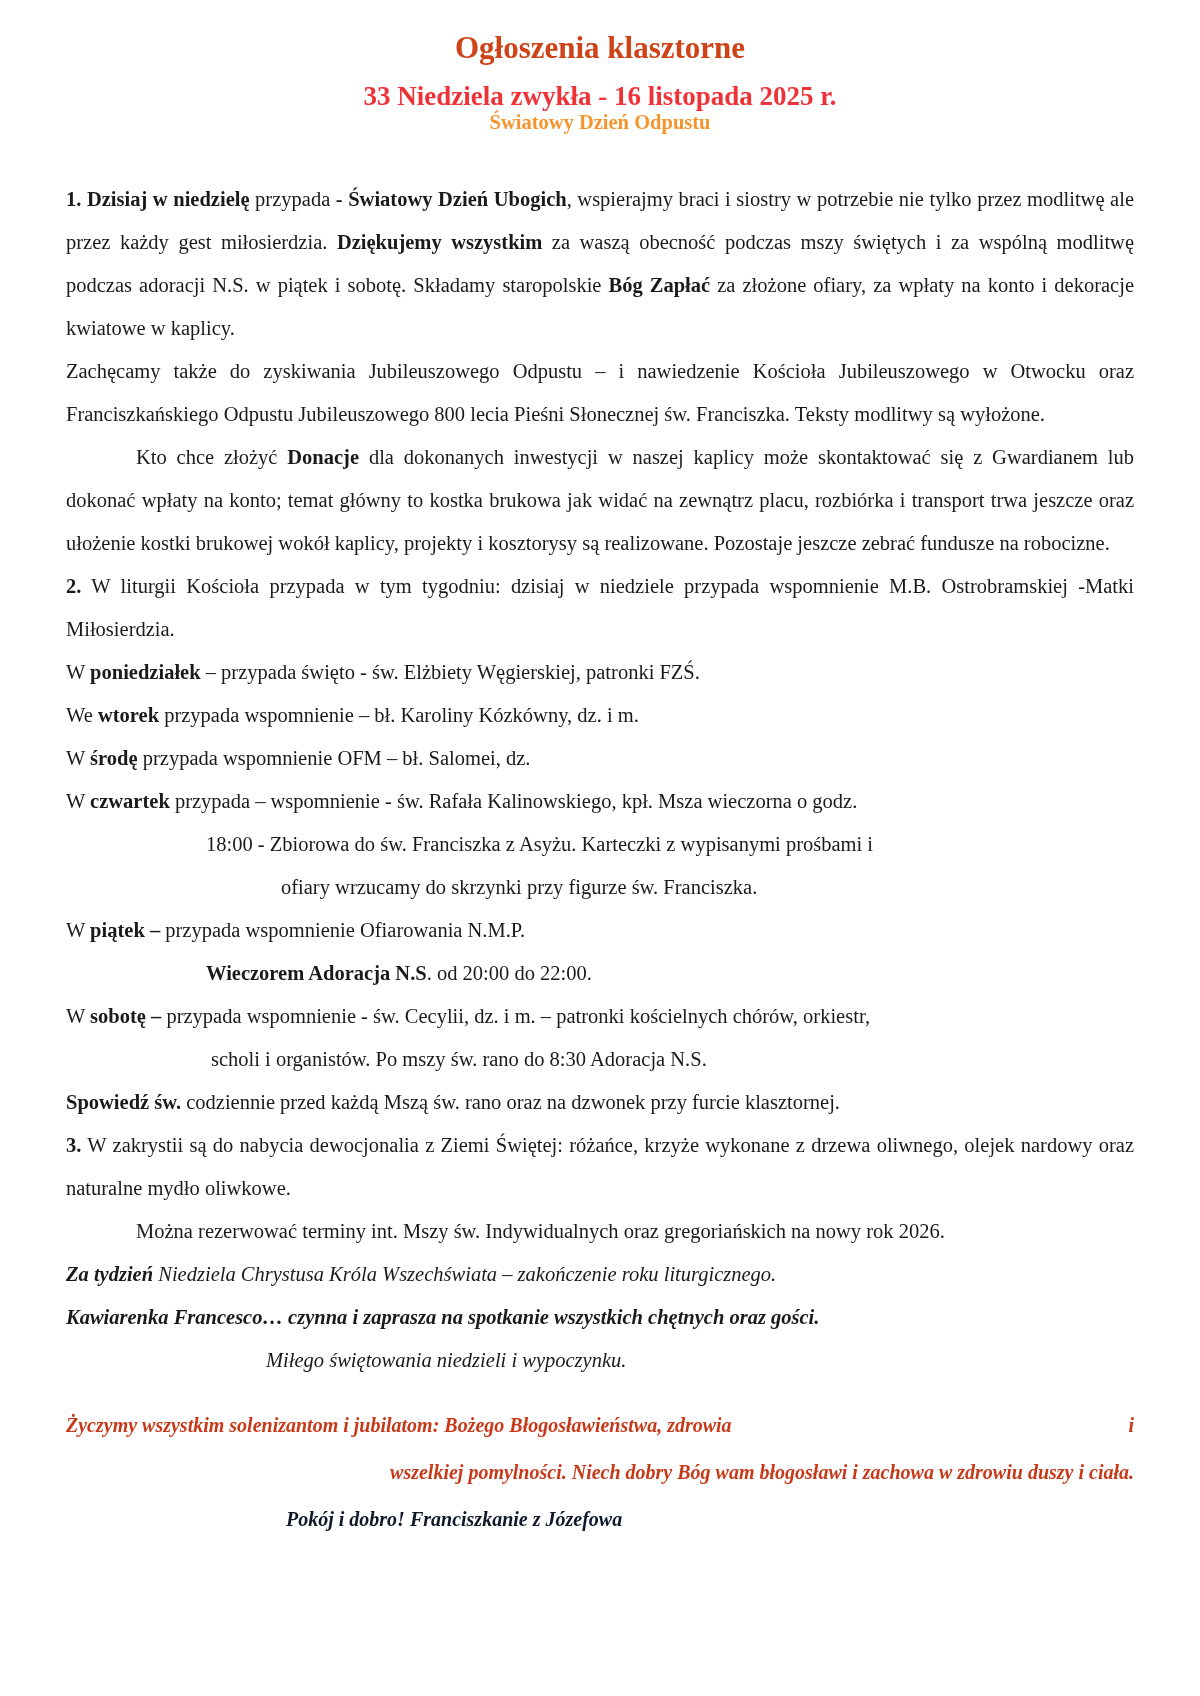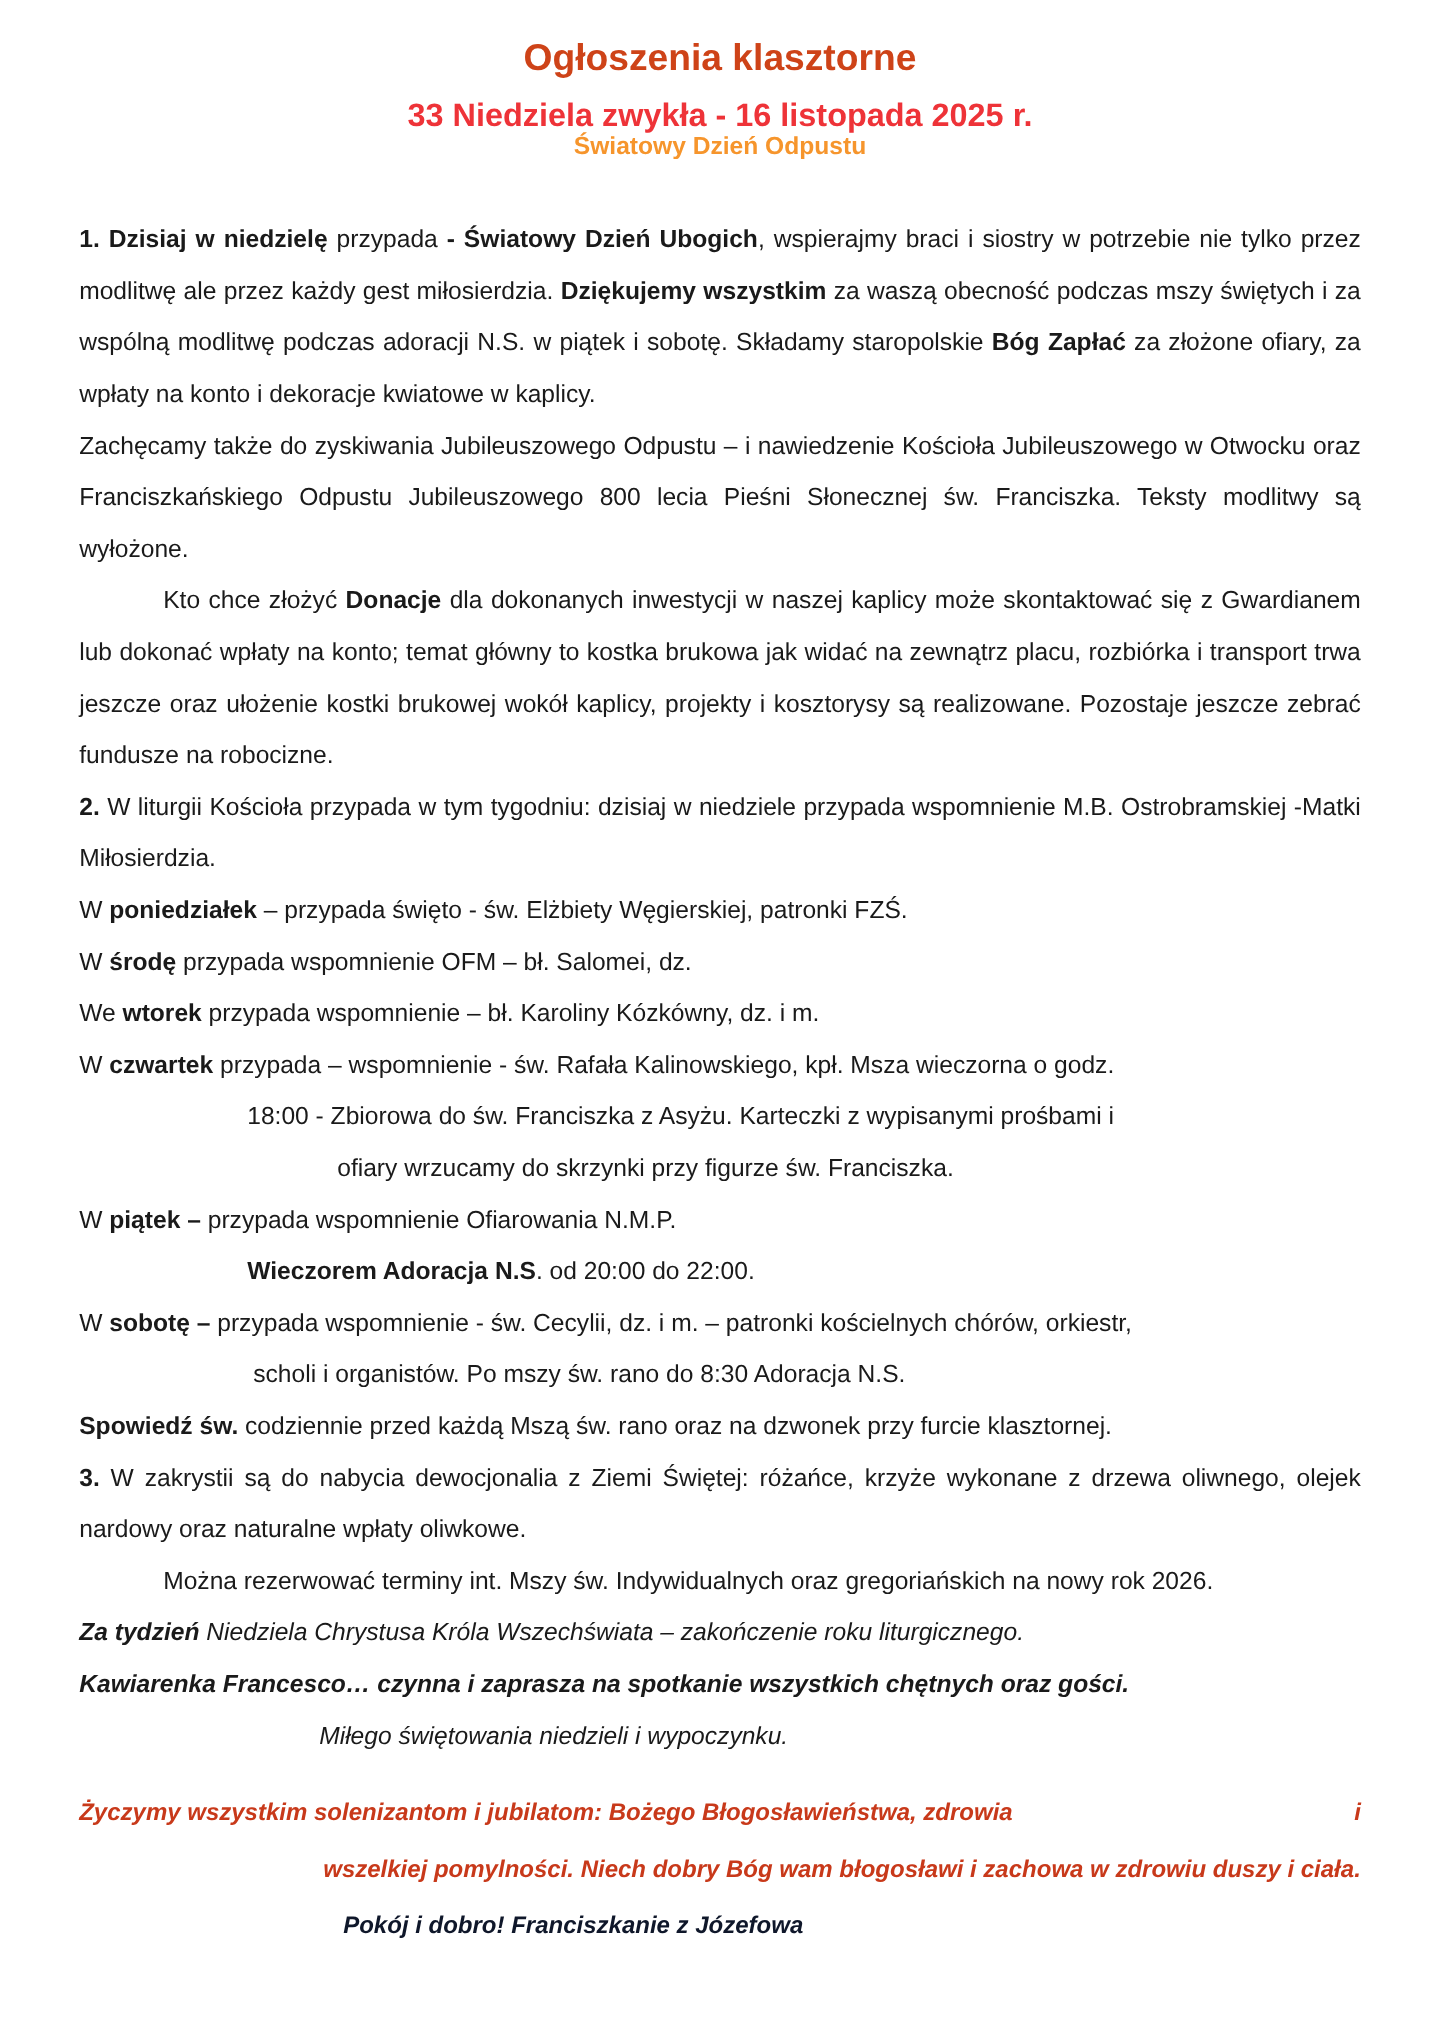--- a/index.html
+++ b/index.html
@@ -2,21 +2,21 @@
 <html lang="pl"><head>
 <meta charset="utf-8">
 <style>
   html,body{margin:0;padding:0;background:#ffffff;}
   .page{
     position:relative;
     width:1200px;
     height:1696px;
     background:#ffffff;
     overflow:hidden;
-    font-family:Liberation Sans, sans-serif;
+    font-family:Liberation Serif, serif;
   }
   .header{text-align:center;padding-top:29px;}
   .doc-title{
     font-size:31px;
     font-weight:bold;
     line-height:37px;
     color:#ce4318;
   }
   .doc-subtitle{
     margin-top:17px;
@@ -67,31 +67,31 @@
     <div class="doc-subtitle">33 Niedziela zwykła - 16 listopada 2025 r.</div>
     <div class="doc-tagline">Światowy Dzień Odpustu</div>
   </div>
 
   <div class="content" id="doc-body">
       <p><span class="seg-b">1. Dzisiaj w niedzielę</span><span> przypada </span><span class="seg-b">- Światowy Dzień Ubogich</span><span>, wspierajmy braci i siostry w potrzebie nie tylko przez modlitwę ale przez każdy gest miłosierdzia. </span><span class="seg-b">Dziękujemy wszystkim</span><span> za waszą obecność podczas mszy świętych i za wspólną modlitwę podczas adoracji N.S. w piątek i sobotę. Składamy staropolskie </span><span class="seg-b">Bóg Zapłać</span><span> za złożone ofiary, za wpłaty na konto i dekoracje kwiatowe w kaplicy.</span></p>
       <p><span>Zachęcamy także do zyskiwania Jubileuszowego Odpustu – i nawiedzenie Kościoła Jubileuszowego w Otwocku oraz Franciszkańskiego Odpustu Jubileuszowego 800 lecia Pieśni Słonecznej św. Franciszka. Teksty modlitwy są wyłożone.</span></p>
       <p style="text-indent: 70px;"><span>Kto chce złożyć </span><span class="seg-b">Donacje</span><span> dla dokonanych inwestycji w naszej kaplicy może skontaktować się z Gwardianem lub dokonać wpłaty na konto; temat główny to kostka brukowa jak widać na zewnątrz placu, rozbiórka i transport trwa jeszcze oraz ułożenie kostki brukowej wokół kaplicy, projekty i kosztorysy są realizowane. Pozostaje jeszcze zebrać fundusze na robocizne.</span></p>
       <p><span class="seg-b">2.</span><span> W liturgii Kościoła przypada w tym tygodniu: dzisiaj w niedziele przypada wspomnienie M.B. Ostrobramskiej -Matki Miłosierdzia.</span></p>
       <p><span>W </span><span class="seg-b">poniedziałek</span><span> – przypada święto - św. Elżbiety Węgierskiej, patronki FZŚ.</span></p>
+      <p><span>We </span><span class="seg-b">wtorek</span><span> przypada wspomnienie – bł. Karoliny Kózkówny, dz. i m.</span></p>
       <p><span>W </span><span class="seg-b">środę</span><span> przypada wspomnienie OFM – bł. Salomei, dz.</span></p>
-      <p><span>We </span><span class="seg-b">wtorek</span><span> przypada wspomnienie – bł. Karoliny Kózkówny, dz. i m.</span></p>
       <p><span>W </span><span class="seg-b">czwartek</span><span> przypada – wspomnienie - św. Rafała Kalinowskiego, kpł. Msza wieczorna o godz.</span></p>
       <p style="text-indent: 140px;"><span>18:00 - Zbiorowa do św. Franciszka z Asyżu. Karteczki z wypisanymi prośbami i</span></p>
       <p style="text-indent: 215px;"><span>ofiary wrzucamy do skrzynki przy figurze św. Franciszka.</span></p>
       <p><span>W </span><span class="seg-b">piątek –</span><span> przypada wspomnienie Ofiarowania N.M.P.</span></p>
       <p style="text-indent: 140px;"><span class="seg-b">Wieczorem Adoracja N.S</span><span>. od 20:00 do 22:00.</span></p>
       <p><span>W </span><span class="seg-b">sobotę –</span><span> przypada wspomnienie - św. Cecylii, dz. i m. – patronki kościelnych chórów, orkiestr,</span></p>
       <p style="text-indent: 145px;"><span>scholi i organistów. Po mszy św. rano do 8:30 Adoracja N.S.</span></p>
       <p><span class="seg-b">Spowiedź św.</span><span> codziennie przed każdą Mszą św. rano oraz na dzwonek przy furcie klasztornej.</span></p>
-      <p><span class="seg-b">3.</span><span> W zakrystii są do nabycia dewocjonalia z Ziemi Świętej: różańce, krzyże wykonane z drzewa oliwnego, olejek nardowy oraz naturalne wpłaty oliwkowe.</span></p>
+      <p><span class="seg-b">3.</span><span> W zakrystii są do nabycia dewocjonalia z Ziemi Świętej: różańce, krzyże wykonane z drzewa oliwnego, olejek nardowy oraz naturalne mydło oliwkowe.</span></p>
       <p style="text-indent: 70px;"><span>Można rezerwować terminy int. Mszy św. Indywidualnych oraz gregoriańskich na nowy rok 2026.</span></p>
       <p><span class="seg-b seg-i">Za tydzień</span><span class="seg-i"> Niedziela Chrystusa Króla Wszechświata – zakończenie roku liturgicznego.</span></p>
       <p><span class="seg-b seg-i">Kawiarenka Francesco… czynna i zaprasza na spotkanie wszystkich chętnych oraz gości.</span></p>
       <p style="text-indent: 200px;"><span class="seg-i">Miłego świętowania niedzieli i wypoczynku.</span></p>
     </div>
 
   <div class="notice">
     <div class="notice-line1">
       <span>Życzymy wszystkim solenizantom i jubilatom: Bożego Błogosławieństwa, zdrowia</span>
       <span>i</span>

